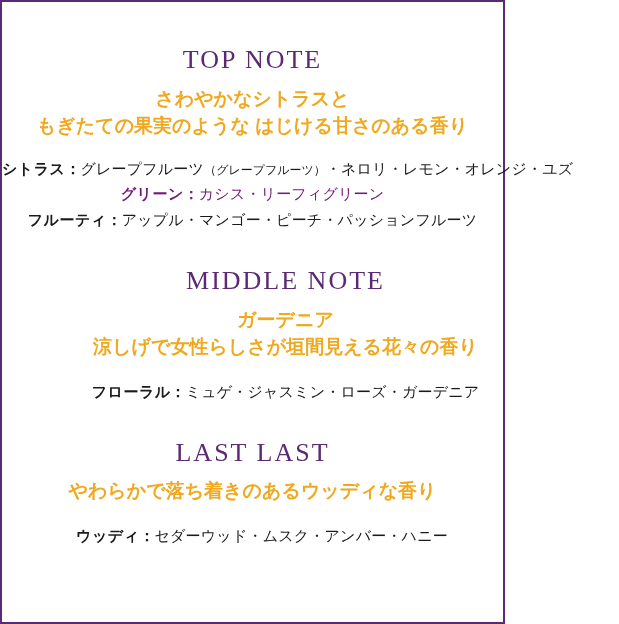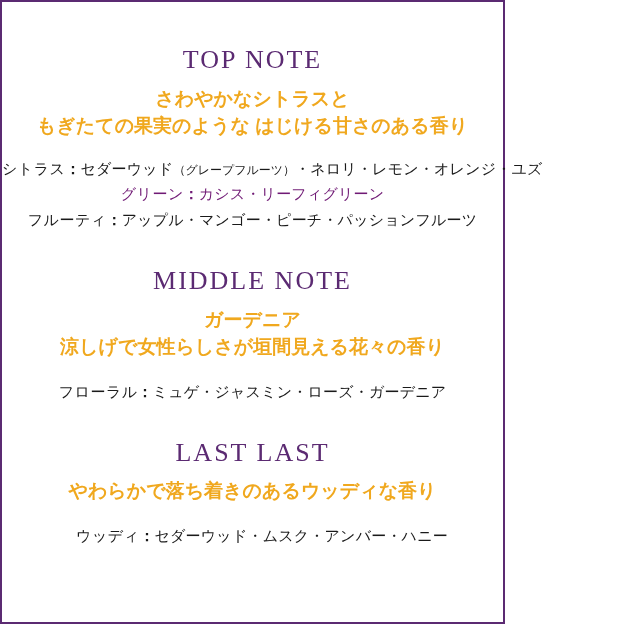--- a/index.html
+++ b/index.html
@@ -70,54 +70,54 @@
   .ingredients {
     margin-top: 14px;
   }
   .ing-row {
     font-size: 15px;
     color: #1a1a1a;
     line-height: 1.72;
     white-space: nowrap;
   }
   .ing-label {
-    font-weight: normal;
+    font-weight: bold;
     letter-spacing: 0.5px;
   }
   .ing-sep {
     font-weight: bold;
   }
   .ing-items {
     letter-spacing: 0.2px;
   }
   .small-note {
     font-size: 12px;
   }
   .sec-top .ingredients { margin-top: 16px; }
   .sec-middle .ingredients { margin-top: 18px; }
   .sec-last .ingredients { margin-top: 18px; }
-  .sec-middle { margin-top: 40px; }
+  .sec-middle { margin-top: 40px; padding-left: 33px; }
   .sec-last { margin-top: 44px; }
 </style>
 </head>
 <body>
 
 <div class="page" style="border-color: rgb(91, 42, 114);">
   <div class="inner"></div>
   <div class="content">
 
     <div class="section sec-top">
       <h2 class="note-title" style="color: rgb(91, 42, 114);">TOP NOTE</h2>
       <div class="tagline" style="color: rgb(240, 168, 30);">
         <span>さわやかなシトラスと</span>
         <span>もぎたての果実のような はじける甘さのある香り</span>
       </div>
       <div class="ingredients">
         <div class="ing-row" style="color: rgb(26, 26, 26);">
-          <span class="ing-label">シトラス</span><span class="ing-sep">：</span><span class="ing-items">セダーウッド</span><span class="small-note">（グレープフルーツ）</span><span class="ing-items">・ネロリ・レモン・オレンジ・ユズ</span>
+          <span class="ing-label">シトラス</span><span class="ing-sep">：</span><span class="ing-items">グレープフルーツ</span><span class="small-note">（グレープフルーツ）</span><span class="ing-items">・ネロリ・レモン・オレンジ・ユズ</span>
         </div>
         <div class="ing-row" style="color: #701a75;">
           <span class="ing-label">グリーン</span><span class="ing-sep">：</span><span class="ing-items">カシス・リーフィグリーン</span>
         </div>
         <div class="ing-row" style="color: rgb(26, 26, 26);">
           <span class="ing-label">フルーティ</span><span class="ing-sep">：</span><span class="ing-items">アップル・マンゴー・ピーチ・パッションフルーツ</span>
         </div>
       </div>
     </div>
 

